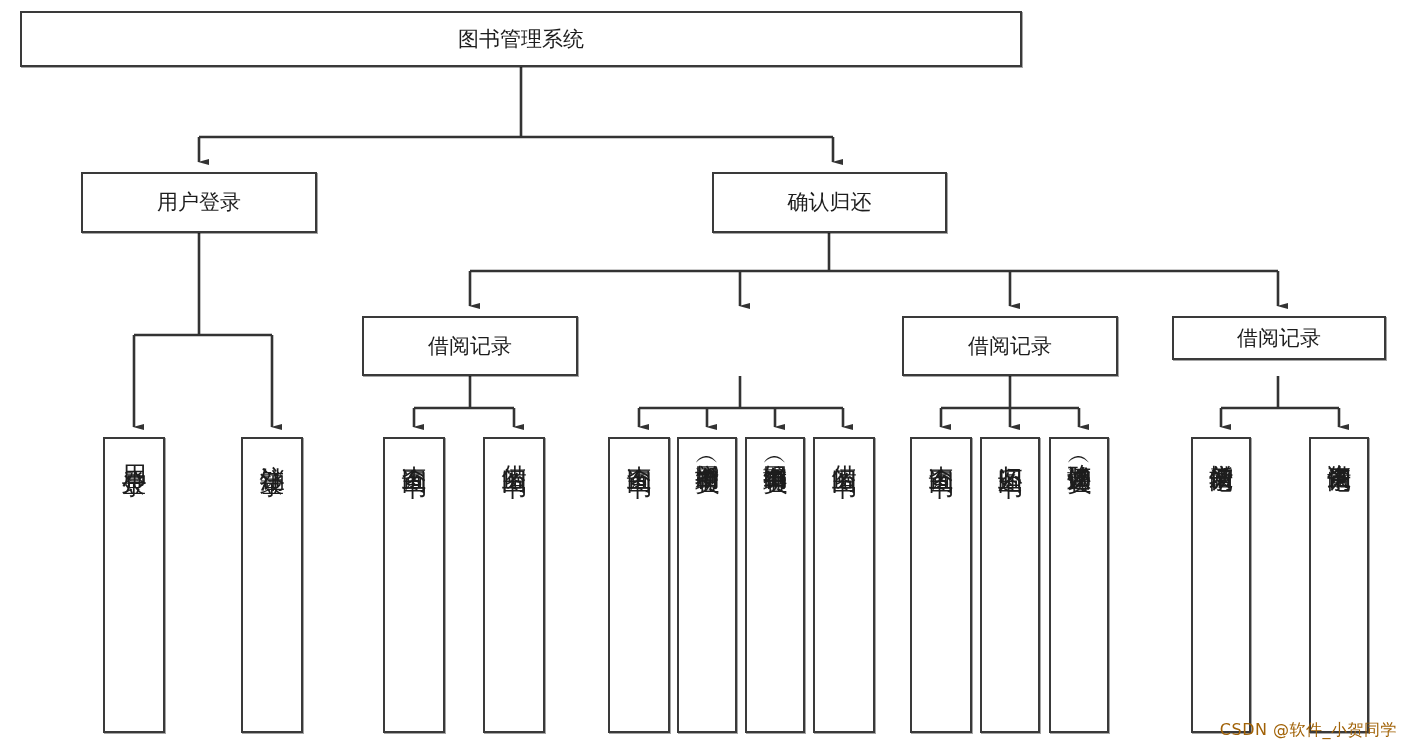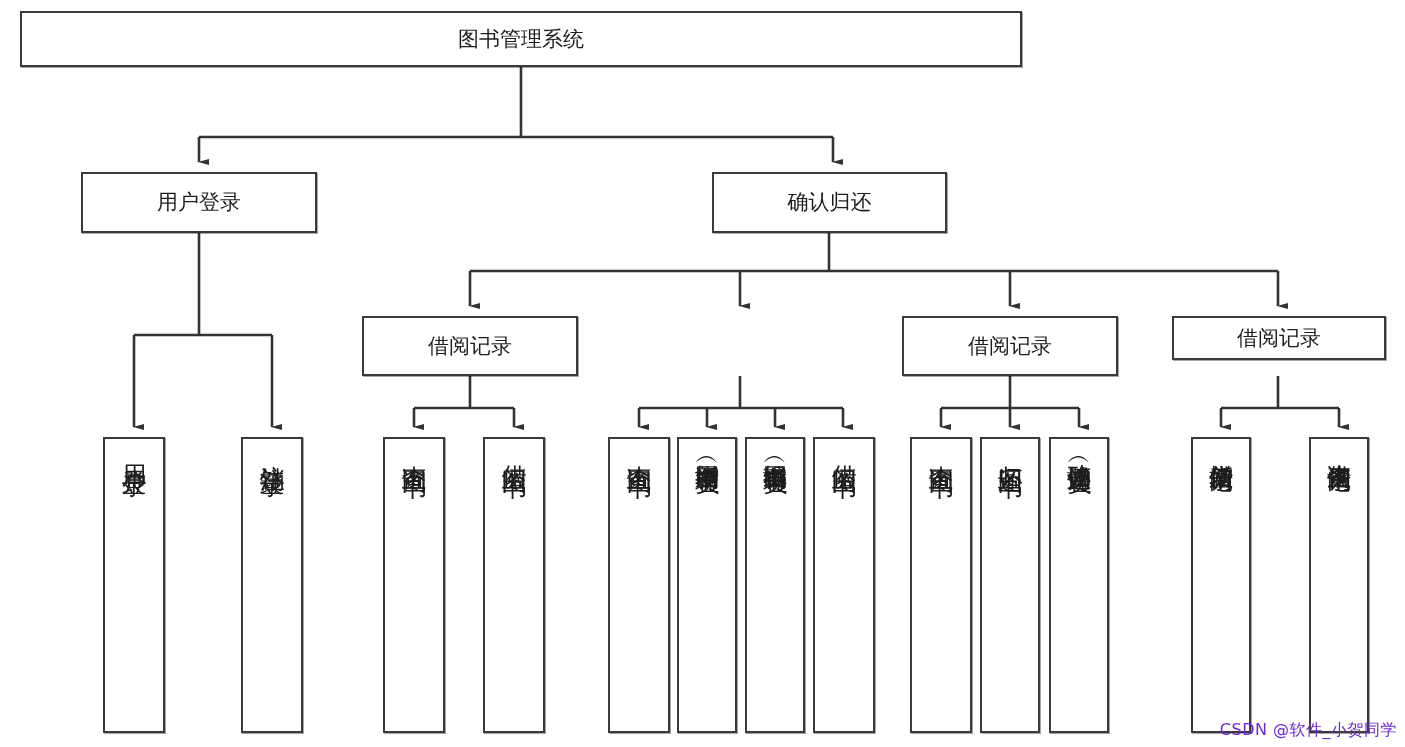--- a/index.html
+++ b/index.html
@@ -34,21 +34,21 @@
     font-size:25px;
     letter-spacing:3px;
     white-space:normal;
     max-height:284px;
   }
   .node.vert.tight .lbl{font-size:24px;letter-spacing:1px;}
   .watermark{
     position:absolute;
     right:8px;bottom:6px;
     font-size:16px;
-    color:#6d28d9;
+    color:#a16207;
     letter-spacing:.5px;
     user-select:none;
     pointer-events:none;
   }
 </style>
 </head>
 <body>
 
 <div id="canvas">
 

